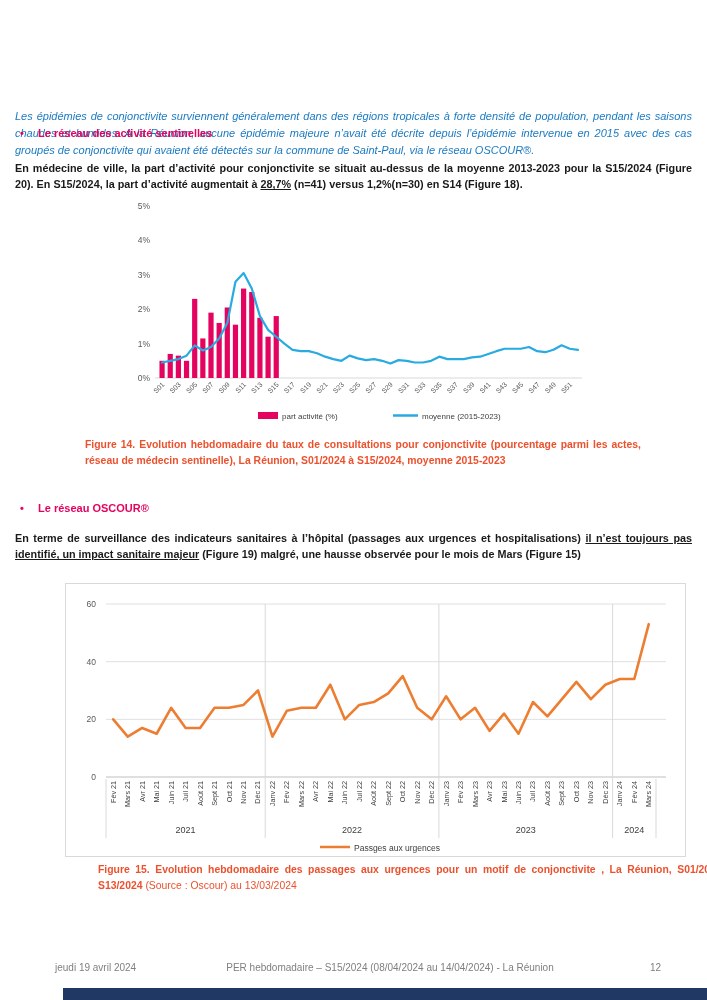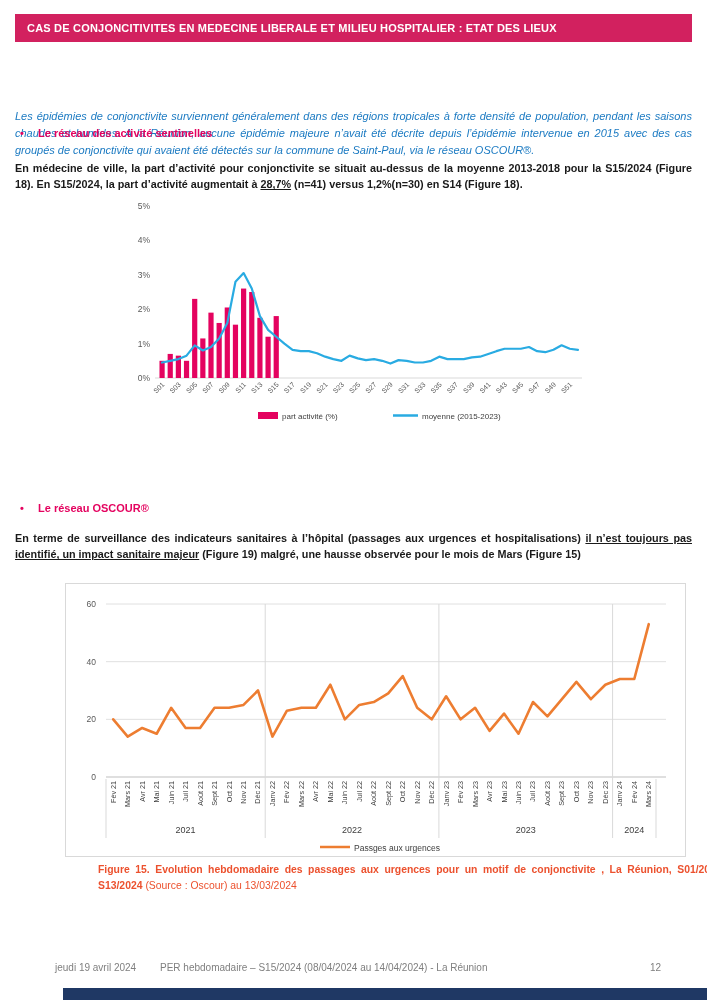--- a/index.html
+++ b/index.html
@@ -16,40 +16,37 @@
         color:#1a1a1a;line-height:1.5;text-align:justify;}
   .u{text-decoration:underline;}
   .caption{position:absolute;font-size:10.4px;font-weight:bold;color:#ec512e;
            line-height:1.5;text-align:justify;}
   .caption .light{font-weight:normal;}
   .chart1{position:absolute;left:110px;top:196px;width:480px;height:236px;}
   .chart2{position:absolute;left:65px;top:583px;width:619px;height:272px;
           border:1px solid #d9d9d9;background:#ffffff;}
   .footer{position:absolute;width:100%;top:962px;font-size:10px;color:#7f7f7f;}
   .footer .date{position:absolute;left:55px;}
-  .footer .center{position:absolute;left:160px;width:460px;}
+  .footer .center{position:absolute;left:160px;width:460px;text-align:center;}
   .footer .page-num{position:absolute;left:650px;}
   .bottom-bar{position:absolute;left:63px;top:988px;width:644px;height:12px;background:#1f3864;}
 </style>
 </head>
 <body>
 
 <div class="page">
 
-  <div class="banner">
-    <span>CAS DE CONJONCITIVITES EN MEDECINE LIBERALE ET MILIEU HOSPITALIER : ETAT DES LIEUX</span>
-  </div>
 
   <div class="intro">Les épidémies de conjonctivite surviennent généralement dans des régions tropicales à forte densité de population, pendant les saisons chaudes et humides. A la Réunion, aucune épidémie majeure n’avait été décrite depuis l’épidémie intervenue en 2015 avec des cas groupés de conjonctivite qui avaient été détectés sur la commune de Saint-Paul, via le réseau OSCOUR®.</div>
 
   <div class="bullet-line" style="top:127px;">
     <span class="bullet-dot">•</span><span>Le réseau des activité sentinelles</span>
   </div>
 
-  <div class="para" style="top:160px;"><span>En médecine de ville, la part d’activité pour conjonctivite se situait au-dessus de la moyenne 2013-2018 pour la S15/2024 (Figure 18). En S15/2024, la part d’activité augmentait à </span><span class="u">28,7%</span><span> (n=41) versus 1,2%(n=30) en S14 (Figure 18).</span></div>
+  <div class="para" style="top:160px;"><span>En médecine de ville, la part d’activité pour conjonctivite se situait au-dessus de la moyenne 2013-2023 pour la S15/2024 (Figure 20). En S15/2024, la part d’activité augmentait à </span><span class="u">28,7%</span><span> (n=41) versus 1,2%(n=30) en S14 (Figure 18).</span></div>
 
   <svg class="chart1" id="chart14" viewBox="0 0 480 236">
       <text x="40" y="185" text-anchor="end" font-size="8.5" fill="#595959" font-family="Liberation Sans, sans-serif">0%</text>
       <text x="40" y="150.6" text-anchor="end" font-size="8.5" fill="#595959" font-family="Liberation Sans, sans-serif">1%</text>
       <text x="40" y="116.2" text-anchor="end" font-size="8.5" fill="#595959" font-family="Liberation Sans, sans-serif">2%</text>
       <text x="40" y="81.80000000000001" text-anchor="end" font-size="8.5" fill="#595959" font-family="Liberation Sans, sans-serif">3%</text>
       <text x="40" y="47.400000000000006" text-anchor="end" font-size="8.5" fill="#595959" font-family="Liberation Sans, sans-serif">4%</text>
       <text x="40" y="13" text-anchor="end" font-size="8.5" fill="#595959" font-family="Liberation Sans, sans-serif">5%</text>
       <line x1="45" y1="182" x2="472" y2="182" stroke="#d9d9d9" stroke-width="1"></line>
       <rect x="49.47692307692308" y="164.8" width="5.2" height="17.19999999999999" fill="#e4035f"></rect>
@@ -93,20 +90,21 @@
       <text transform="translate(413.8461538461538,189) rotate(-45)" text-anchor="end" font-size="7" fill="#595959" font-family="Liberation Sans, sans-serif">S45</text>
       <text transform="translate(430.15384615384613,189) rotate(-45)" text-anchor="end" font-size="7" fill="#595959" font-family="Liberation Sans, sans-serif">S47</text>
       <text transform="translate(446.46153846153845,189) rotate(-45)" text-anchor="end" font-size="7" fill="#595959" font-family="Liberation Sans, sans-serif">S49</text>
       <text transform="translate(462.7692307692307,189) rotate(-45)" text-anchor="end" font-size="7" fill="#595959" font-family="Liberation Sans, sans-serif">S51</text>
       <rect x="148" y="216" width="20" height="7" fill="#e4035f"></rect>
       <text x="172" y="223" font-size="8" fill="#404040" font-family="Liberation Sans, sans-serif">part activité (%)</text>
       <line x1="283" y1="219.5" x2="308" y2="219.5" stroke="#29abe2" stroke-width="2.5"></line>
       <text x="312" y="223" font-size="8" fill="#404040" font-family="Liberation Sans, sans-serif">moyenne (2015-2023)</text>
     </svg>
 
+  <div class="caption" style="left:85px;top:437px;width:556px;">Figure 14. Evolution hebdomadaire du taux de consultations pour conjonctivite (pourcentage parmi les actes, réseau de médecin sentinelle), La Réunion, S01/2024 à S15/2024, moyenne 2015-2023</div>
 
   <div class="bullet-line" style="top:502px;">
     <span class="bullet-dot">•</span><span>Le réseau OSCOUR®</span>
   </div>
 
   <div class="para" style="top:530px;"><span>En terme de surveillance des indicateurs sanitaires à l’hôpital (passages aux urgences et hospitalisations) </span><span class="u">il n’est toujours pas identifié, un impact sanitaire majeur</span><span> (Figure 19) malgré, une hausse observée pour le mois de Mars (Figure 15)</span></div>
 
   <svg class="chart2" id="chart15" viewBox="0 0 619 272">
       <text x="30" y="196" text-anchor="end" font-size="8.5" fill="#595959" font-family="Liberation Sans, sans-serif">0</text>
       <line x1="40" y1="135.33333333333334" x2="600" y2="135.33333333333334" stroke="#e0e0e0" stroke-width="1"></line>

